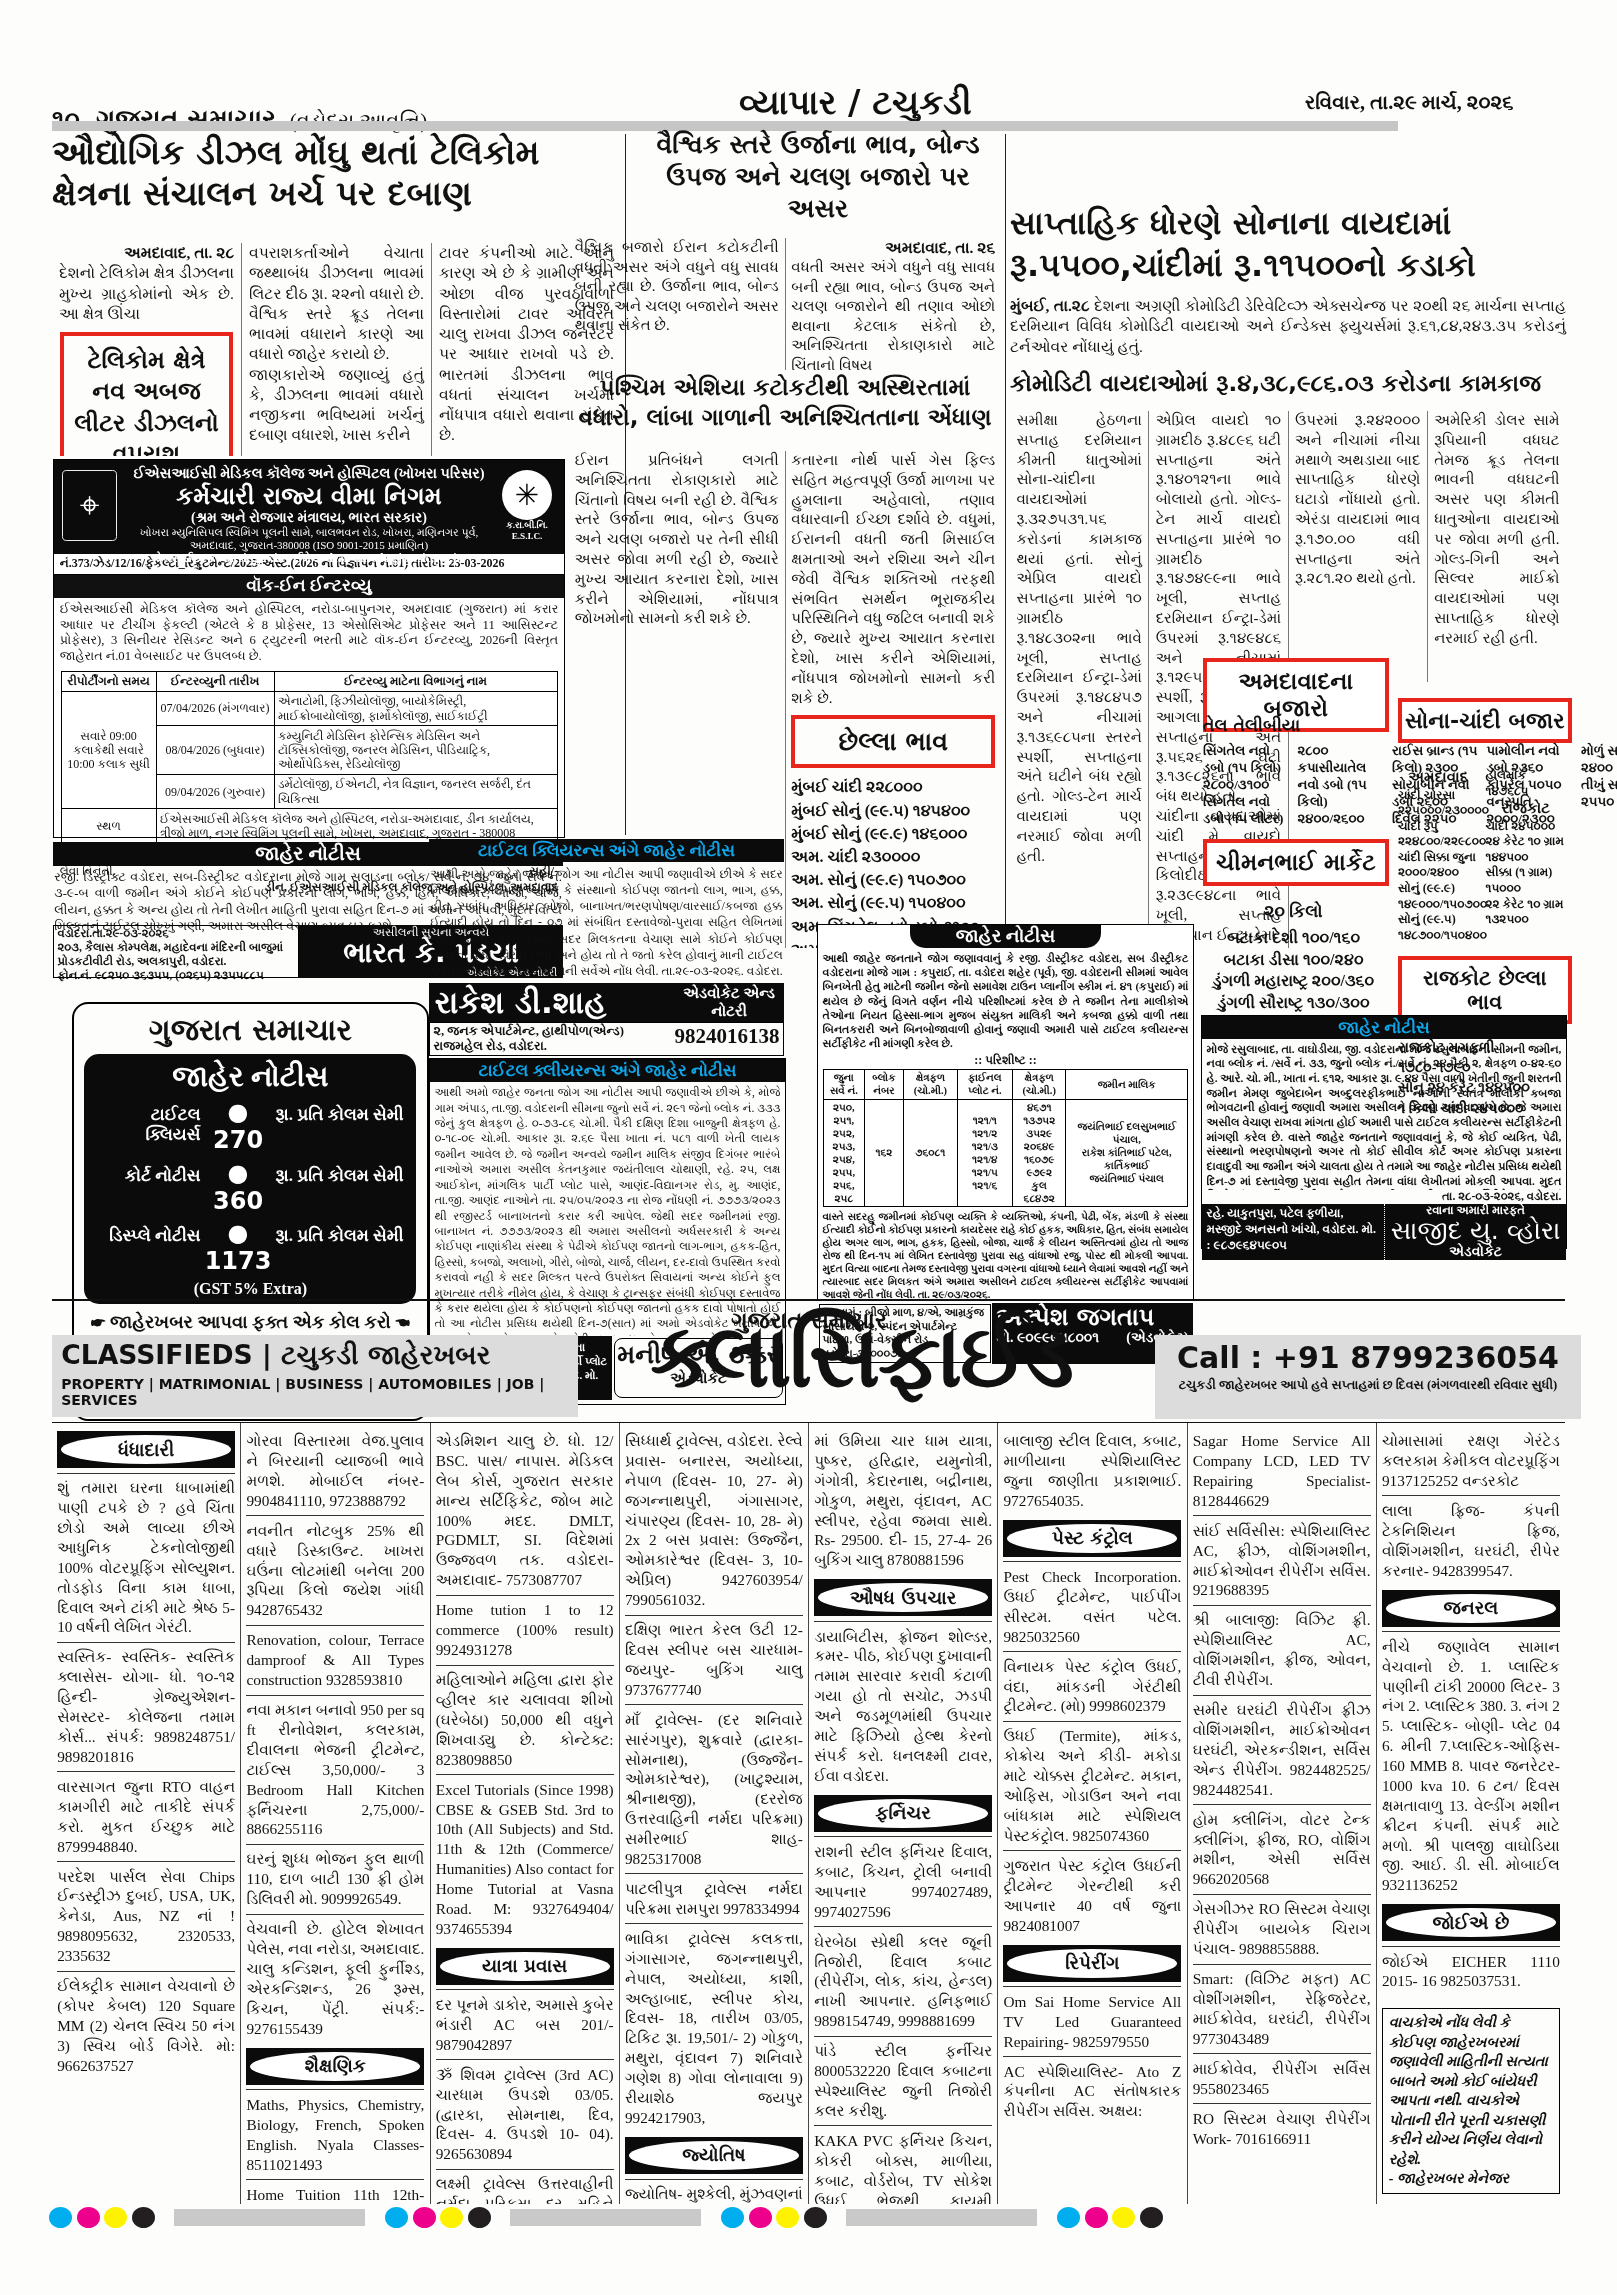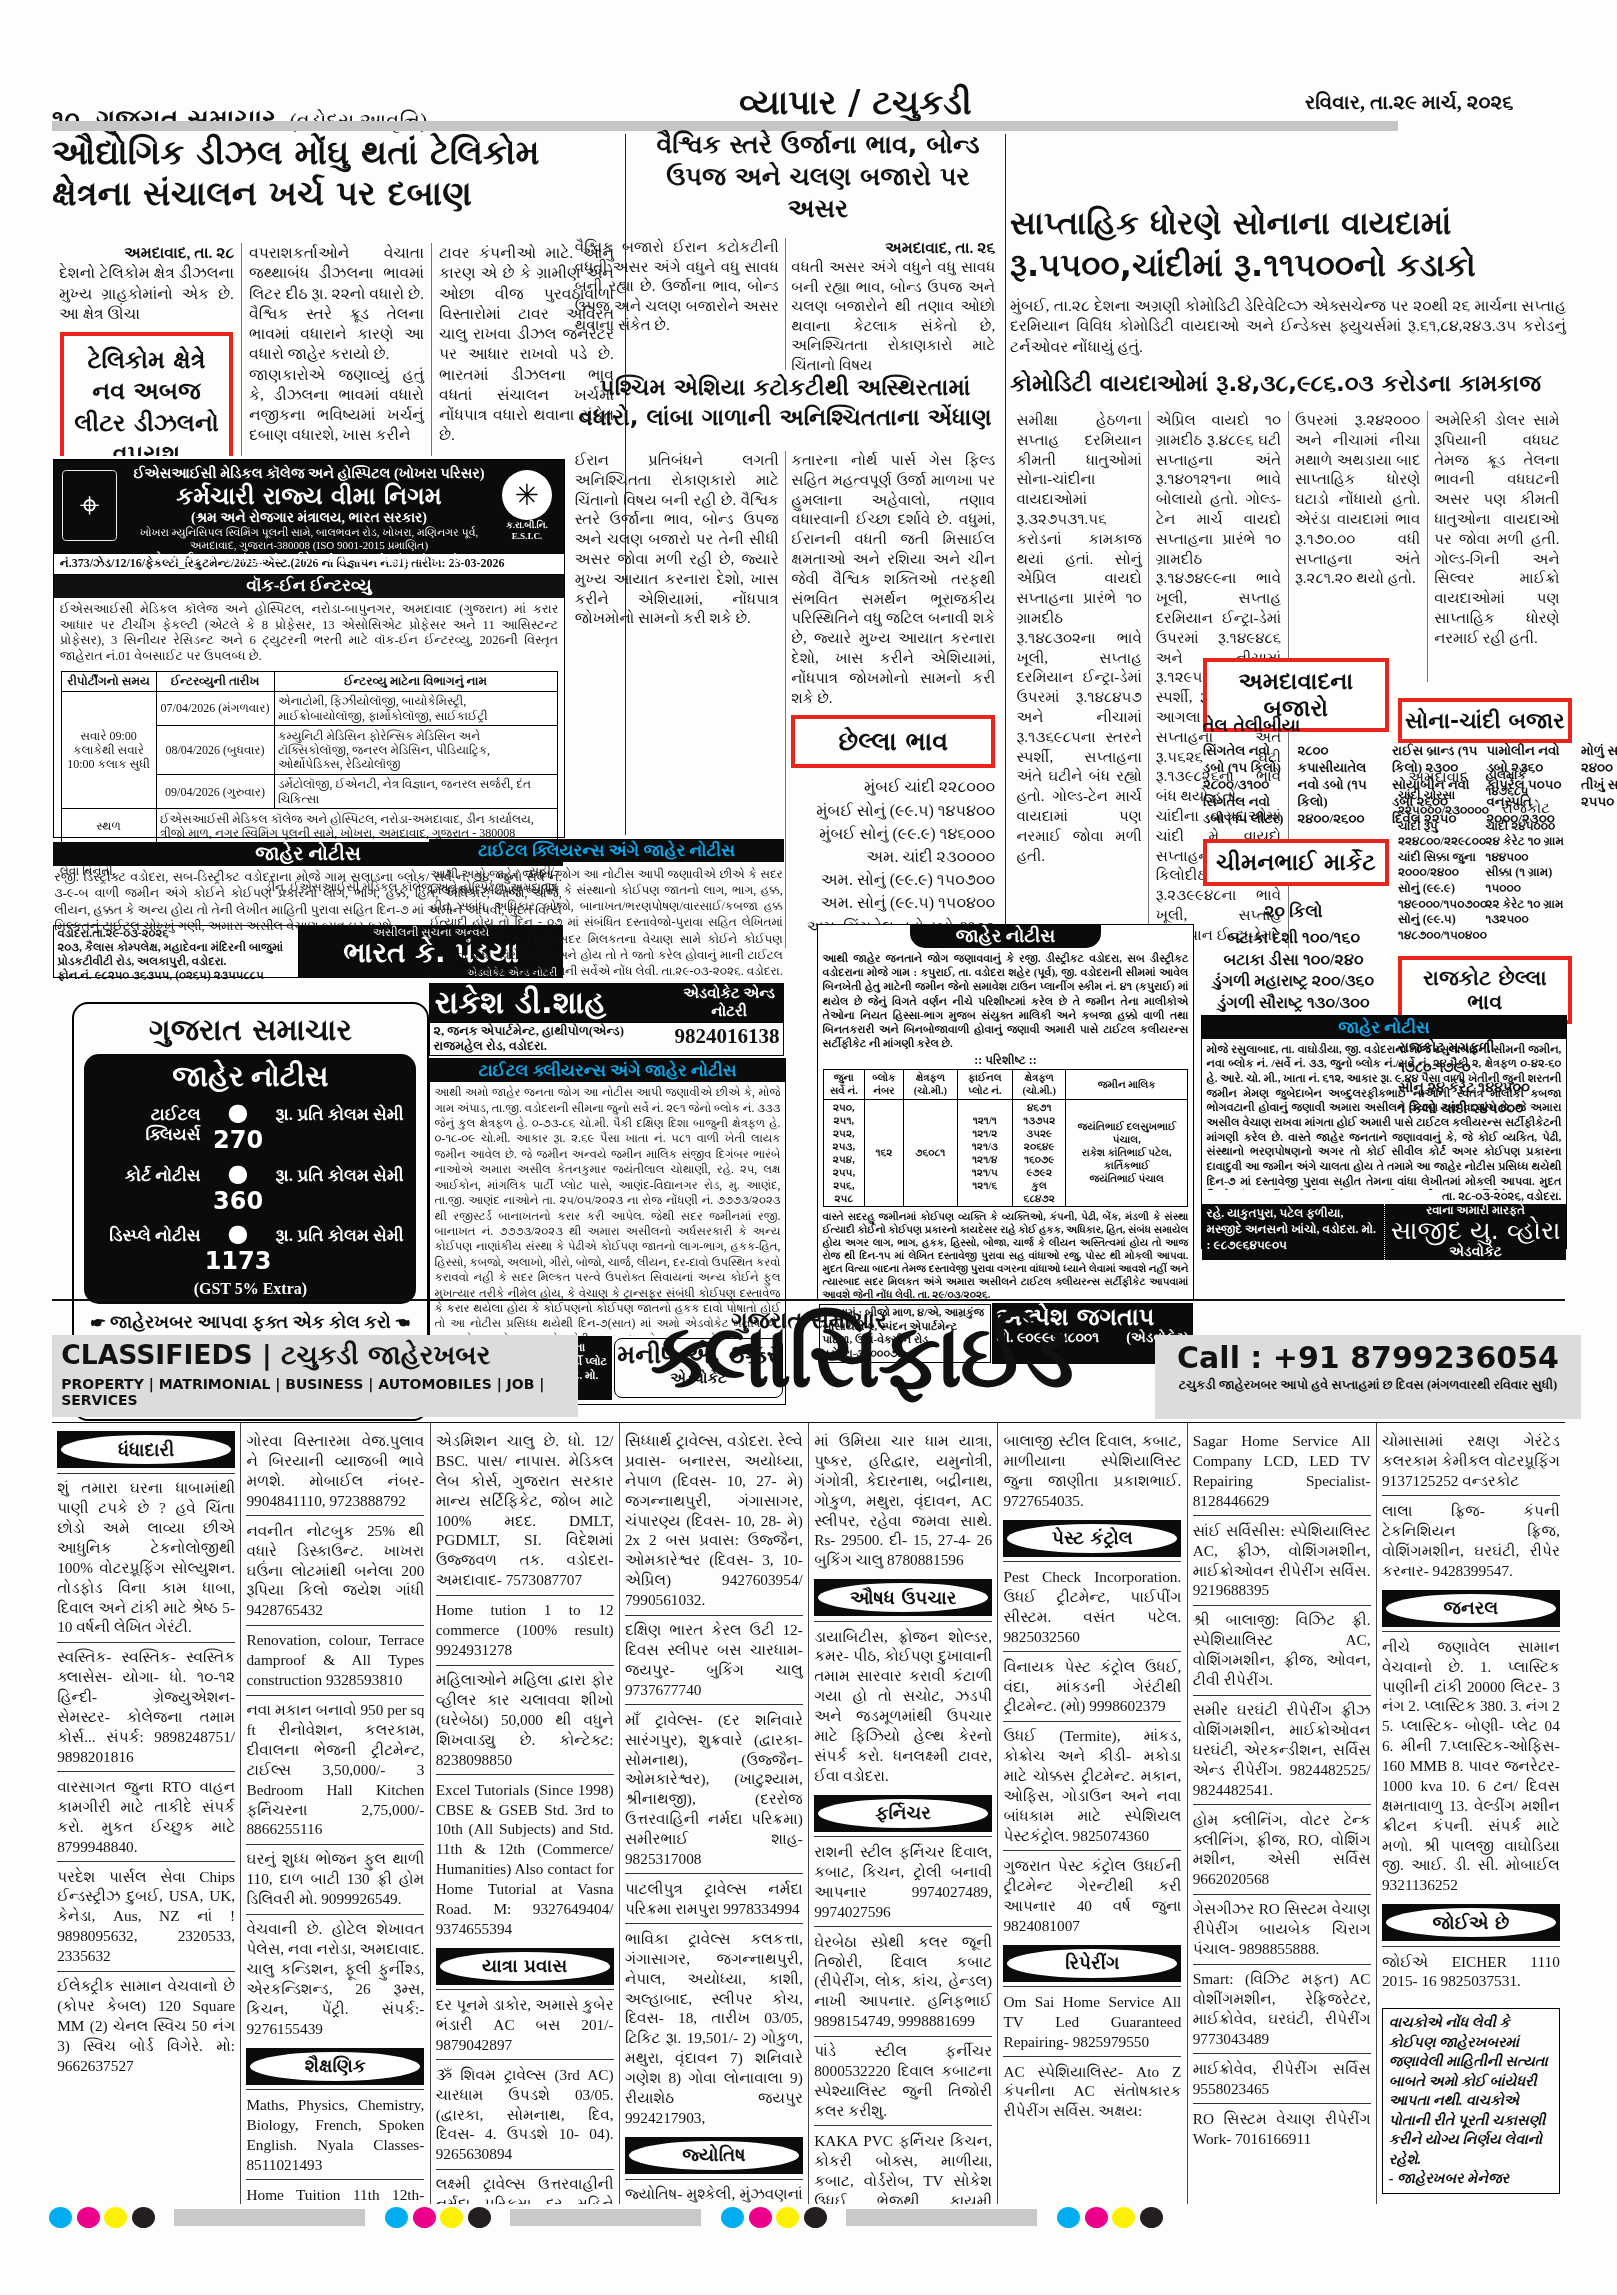--- a/index.html
+++ b/index.html
@@ -1,19 +1,19 @@
 <!DOCTYPE html>
 <html style="font-size:9.2px"><head>
 <meta charset="utf-8">
 <style>
   html,body{margin:0;padding:0;background:#777;}
   .page{position:relative;width:1617px;height:2295px;background:#fdfdfb;color:#111;
         font-family:"Liberation Serif","DejaVu Serif",serif;overflow:hidden;}
   .abs{position:absolute;}
-  .b{font-weight:normal;}
+  .b{font-weight:bold;}
   .ctr{text-align:center;}
   .just{text-align:justify;}
   .pre{white-space:pre-line;}
 
   
   .mh-left{left:52px;top:103px;font-size:23px;}
   .mh-left .pg{font-size:25.4px;font-weight:bold;margin-right:10.4px;}
   .mh-left .paper{font-size:26.6px;font-weight:bold;font-family:"DejaVu Sans",sans-serif;}
   .mh-left .ed{font-size:21px;margin-left:8px;}
   .mh-sec{left:739px;top:82px;font-size:34px;font-weight:bold;font-family:"DejaVu Sans",sans-serif;}
@@ -84,21 +84,21 @@
   .e-head{left:633px;top:129px;width:370px;font-size:25.4px;line-height:1.25;font-weight:bold;text-align:center;font-family:"DejaVu Sans",sans-serif;}
   .e-row1{left:569px;top:238px;width:432px;height:132px;display:flex;overflow:hidden;}
   .e-row1 .c{flex:1;font-size:15px;line-height:1.3;padding:0 5.8px;}
   .e-row1 .c+.c{border-left:0.6px solid #777;}
   .e-sub{left:569px;top:373px;width:432px;font-size:23px;line-height:1.3;font-weight:bold;text-align:center;font-family:"DejaVu Sans",sans-serif;}
   .e-row2{left:569px;top:451px;width:432px;height:497px;display:flex;overflow:hidden;}
   .e-row2 .c{flex:1;font-size:15px;line-height:1.32;padding:0 5.8px;}
   .e-row2 .c+.c{border-left:0.6px solid #777;}
   .lp-box{border:4px solid #e8251d;margin:7px 0;padding:5.8px 2.3px;text-align:center;
           font-size:25.4px;font-weight:bold;font-family:"DejaVu Sans",sans-serif;}
-  .lp-list div{font-size:16px;line-height:1.45;text-align:right;}
+  .lp-list div{font-size:16px;line-height:1.45;}
 
   
   .g-head{left:1010px;top:203px;width:557px;font-size:32px;line-height:1.3;font-weight:bold;font-family:"DejaVu Sans",sans-serif;}
   .g-lead{left:1010px;top:296px;width:556px;font-size:15.6px;line-height:1.3;text-align:justify;}
   .g-sub{left:1010px;top:370px;width:556px;font-size:23px;font-weight:bold;font-family:"DejaVu Sans",sans-serif;}
   .g-cols{left:1010px;top:411px;width:556px;height:537px;display:flex;overflow:hidden;}
   .g-col{flex:1;font-size:15px;line-height:1.32;padding:0 6.4px;}
   .g-col+.g-col{border-left:0.6px solid #777;}
 
   

